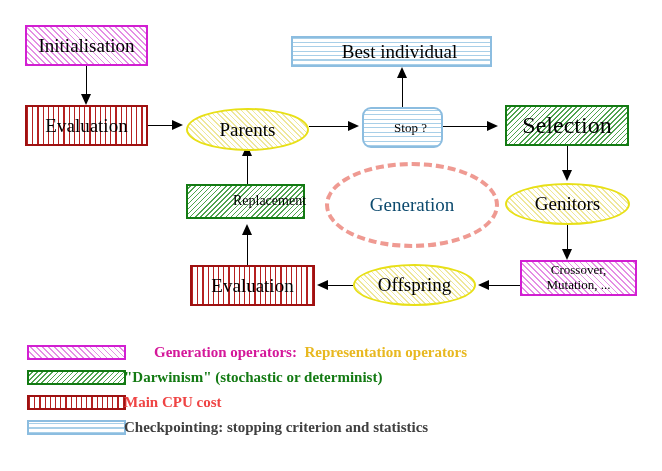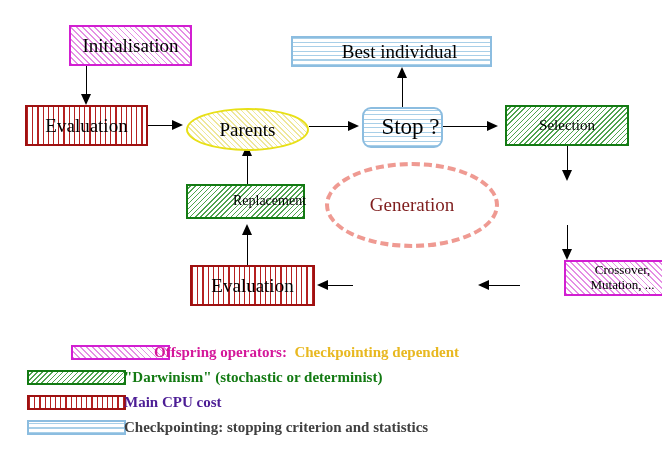--- a/index.html
+++ b/index.html
@@ -32,21 +32,20 @@
 
   
   
   .fill-magenta {
     border: 2px solid #d21fd2;
     background-color: #ffffff;
     background-image: repeating-linear-gradient(
         45deg,
         #e48fe4 0px, #e48fe4 1.2px,
         #ffffff 1.2px, #ffffff 4.2px);
-    margin-left: 44px;
   }
   
   .fill-green {
     border: 2px solid #137a13;
     background-color: #ffffff;
     background-image: repeating-linear-gradient(
         -45deg,
         #4fa34f 0px, #4fa34f 1.1px,
         #ffffff 1.1px, #ffffff 3.6px);
   }
@@ -85,21 +84,21 @@
 
   
   .generation {
     position: absolute;
     box-sizing: border-box;
     border: 4px dashed #ef9a92;
     border-radius: 50%;
     display: flex;
     align-items: center;
     justify-content: center;
-    color: #7f1d1d;
+    color: #0c4a6e;
     z-index: 1;
   }
 
   
   .line {
     position: absolute;
     background: #000000;
     z-index: 2;
   }
   .arrow {
@@ -142,28 +141,30 @@
 <div id="canvas">
 
   <div class="node fill-magenta" style="left:25px; top:25px; width:123px; height:41px; font-size:19px;">Initialisation</div>
 
   <div class="node fill-red" style="left:25px; top:105px; width:123px; height:41px; font-size:19px;">Evaluation</div>
 
   <div class="node fill-yellow ellipse" style="left:186px; top:108px; width:123px; height:43px; font-size:19px;">Parents</div>
 
   <div class="node fill-blue" style="left:291px; top:36px; width:201px; height:31px; font-size:19px;">Best individual</div>
 
-  <div class="node fill-blue rounded" style="left:362px; top:107px; width:81px; height:41px; font-size:23px;">Stop ?</div>
-
-  <div class="node fill-green" style="left:505px; top:105px; width:124px; height:41px; font-size:15px;">Selection</div>
-
+  <div class="node fill-blue rounded" style="left:362px; top:107px; width:81px; height:41px; font-size:13px;">Stop ?</div>
+
+  <div class="node fill-green" style="left:505px; top:105px; width:124px; height:41px; font-size:24px;">Selection</div>
+
+  <div class="node fill-yellow ellipse" style="left:505px; top:183px; width:125px; height:42px; font-size:19px;">Genitors</div>
 
   <div class="node fill-magenta" style="left:520px; top:260px; width:117px; height:36px; font-size:13px; line-height:1.15;">Crossover,
 Mutation, ...</div>
 
+  <div class="node fill-yellow ellipse" style="left:353px; top:264px; width:123px; height:42px; font-size:19px;">Offspring</div>
 
   <div class="node fill-red" style="left:190px; top:265px; width:125px; height:41px; font-size:19px;">Evaluation</div>
 
   <div class="node fill-green" style="left:186px; top:184px; width:119px; height:35px; font-size:14px;padding-left:48px;">Replacement</div>
 
   <div class="generation" style="left:325px; top:162px; width:174px; height:86px; font-size:19px;">Generation</div>
 
   <div class="line" style="left:86px; top:66px; width:1px; height:33px;"></div>
   <div class="arrow arrow-down" style="left:81px; top:94px;"></div>
 
@@ -195,32 +196,32 @@
   <div class="arrow arrow-up" style="left:242px; top:224px;"></div>
 
   <div class="line" style="left:247px; top:152px; width:1px; height:32px;"></div>
   <div class="arrow arrow-up" style="left:242px; top:145px;"></div>
 
   <div id="legend">
 
     <div class="legend-row">
       <div class="legend-swatch fill-magenta"></div>
       <div class="legend-text" style="color:#d4189a;">
-        <span>Offspring operators:</span><span>&nbsp;&nbsp;</span><span class="sub" style="color:#e8b820;">Checkpointing dependent</span>
+        <span>Generation operators:</span><span>&nbsp;&nbsp;</span><span class="sub" style="color:#e8b820;">Representation operators</span>
       </div>
     </div>
 
     <div class="legend-row">
       <div class="legend-swatch fill-green"></div>
       <div class="legend-text" style="color:#137a13;">"Darwinism" (stochastic or determinist)</div>
     </div>
 
     <div class="legend-row">
       <div class="legend-swatch fill-red"></div>
-      <div class="legend-text" style="color:#4c1d95;">Main CPU cost</div>
+      <div class="legend-text" style="color:#ef4444;">Main CPU cost</div>
     </div>
 
     <div class="legend-row">
       <div class="legend-swatch fill-blue"></div>
       <div class="legend-text" style="color:#404040;">Checkpointing: stopping criterion and statistics</div>
     </div>
 
   </div>
 
 </div>

